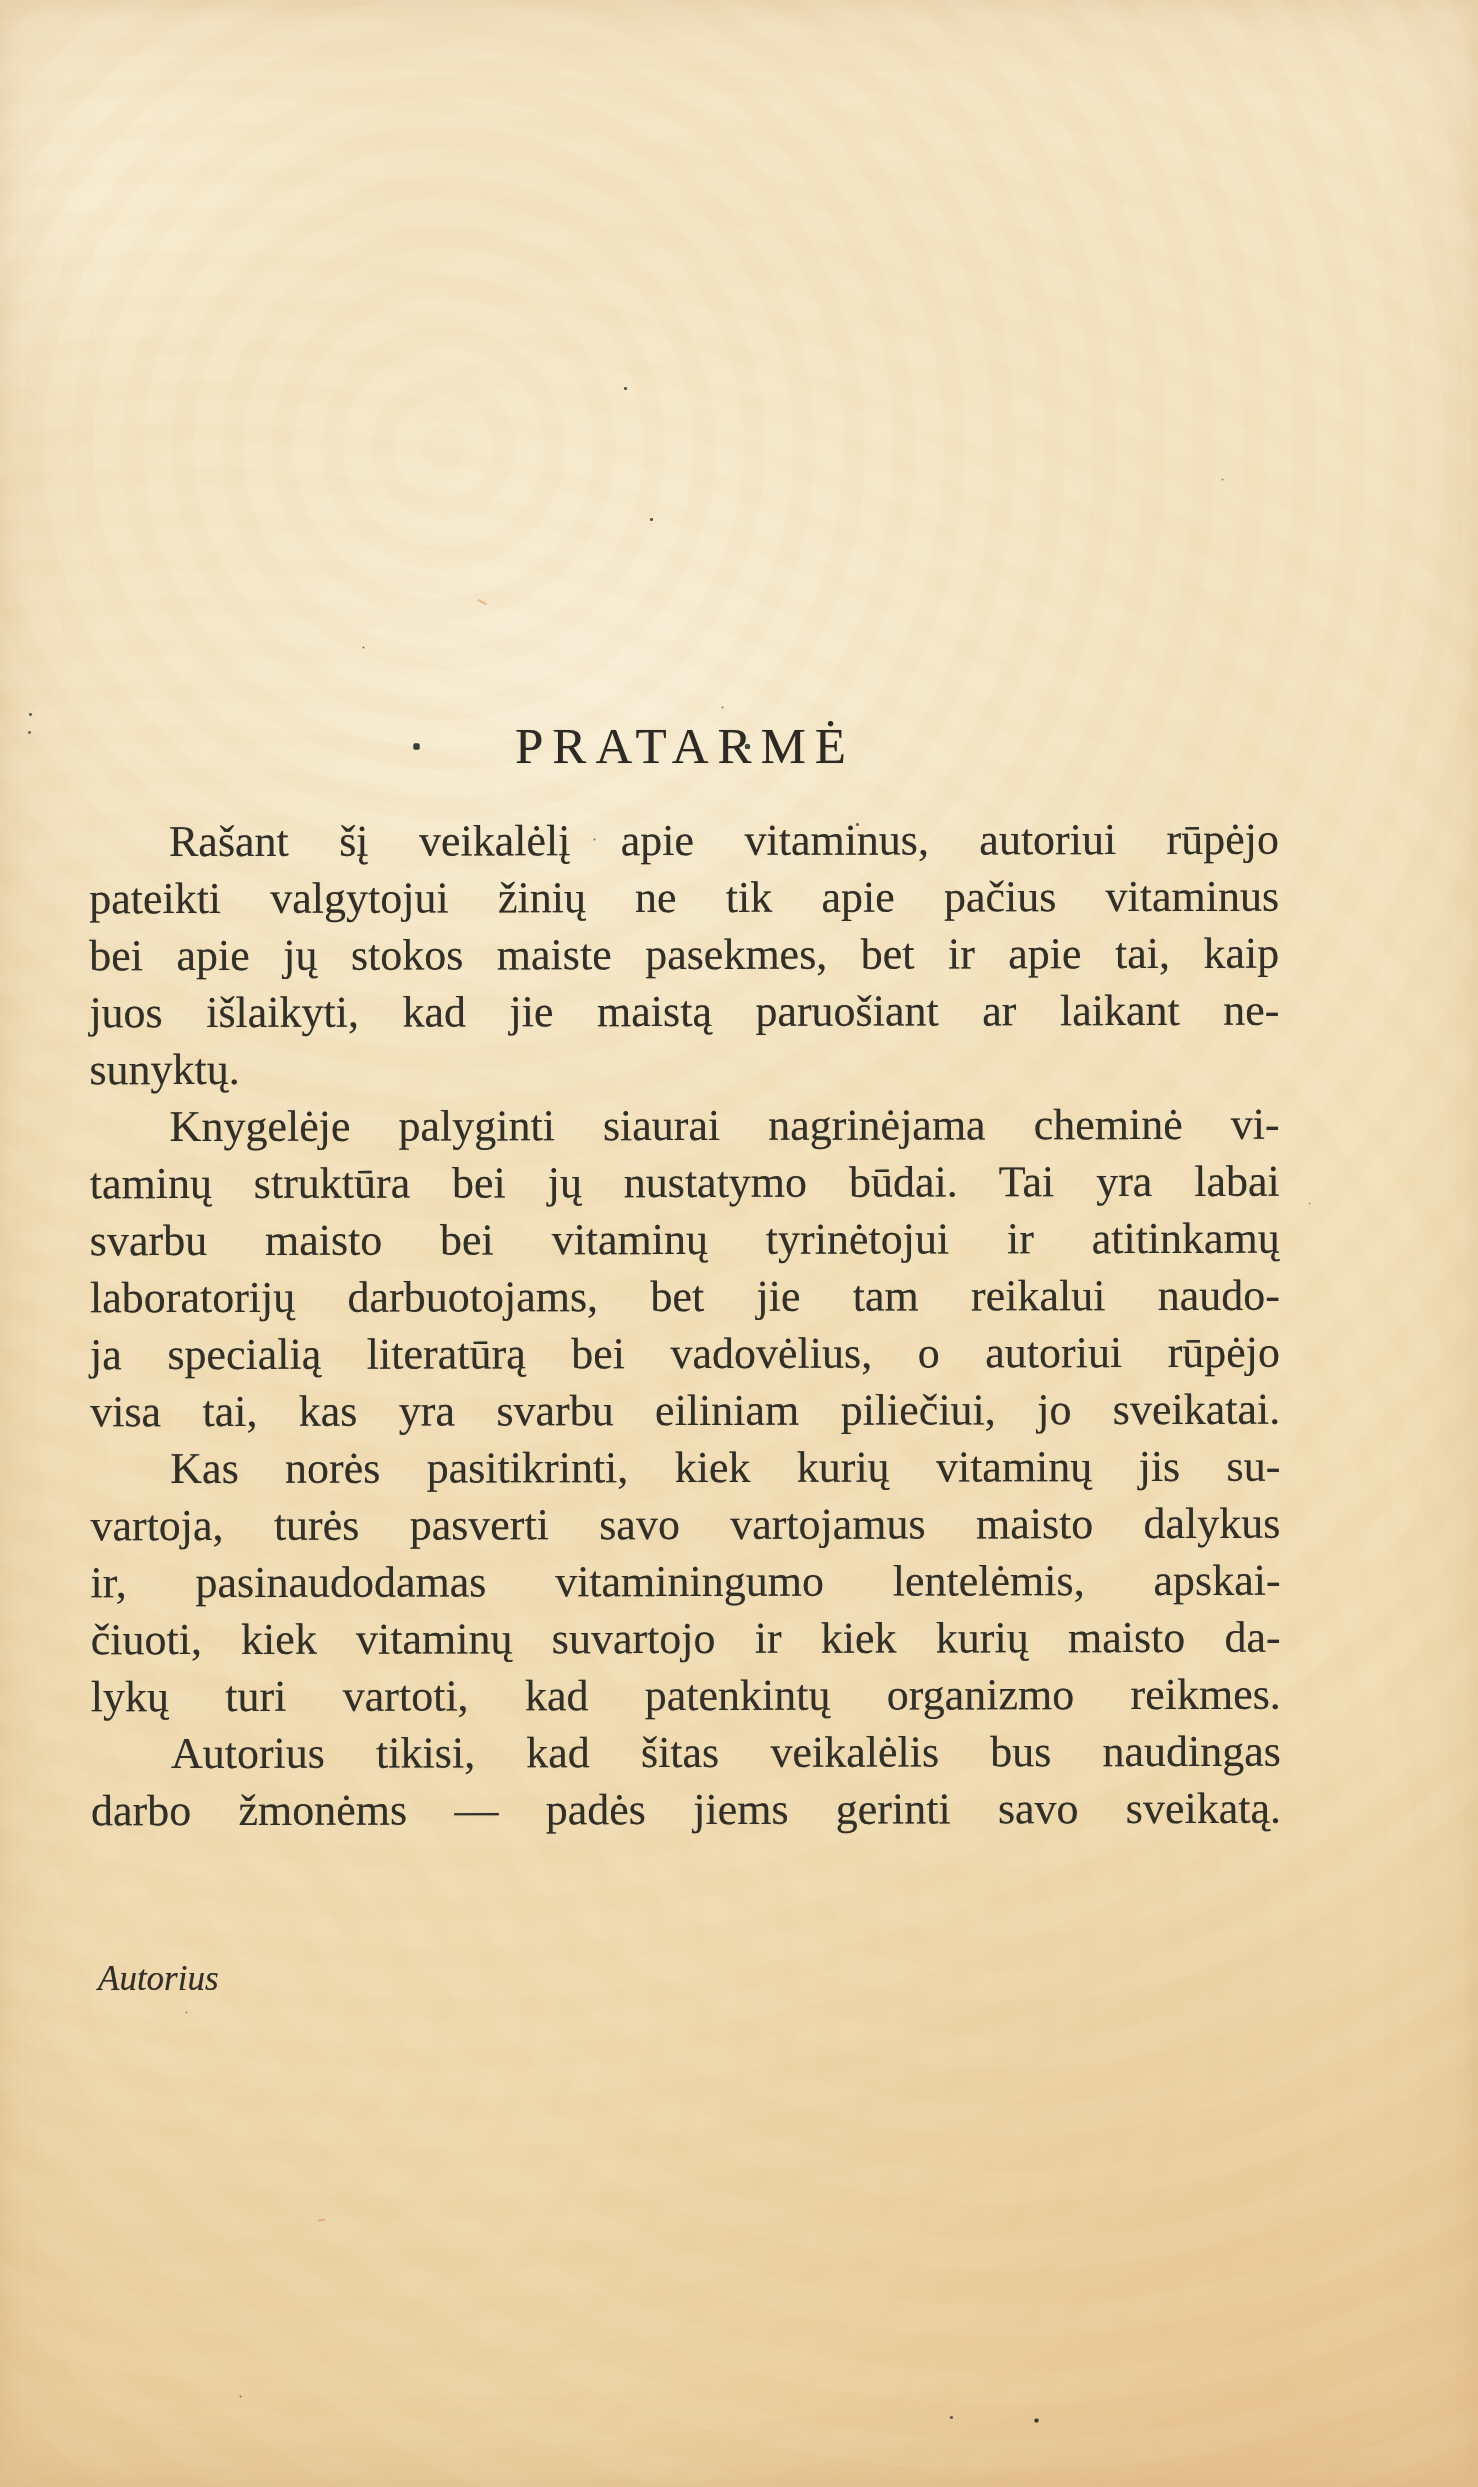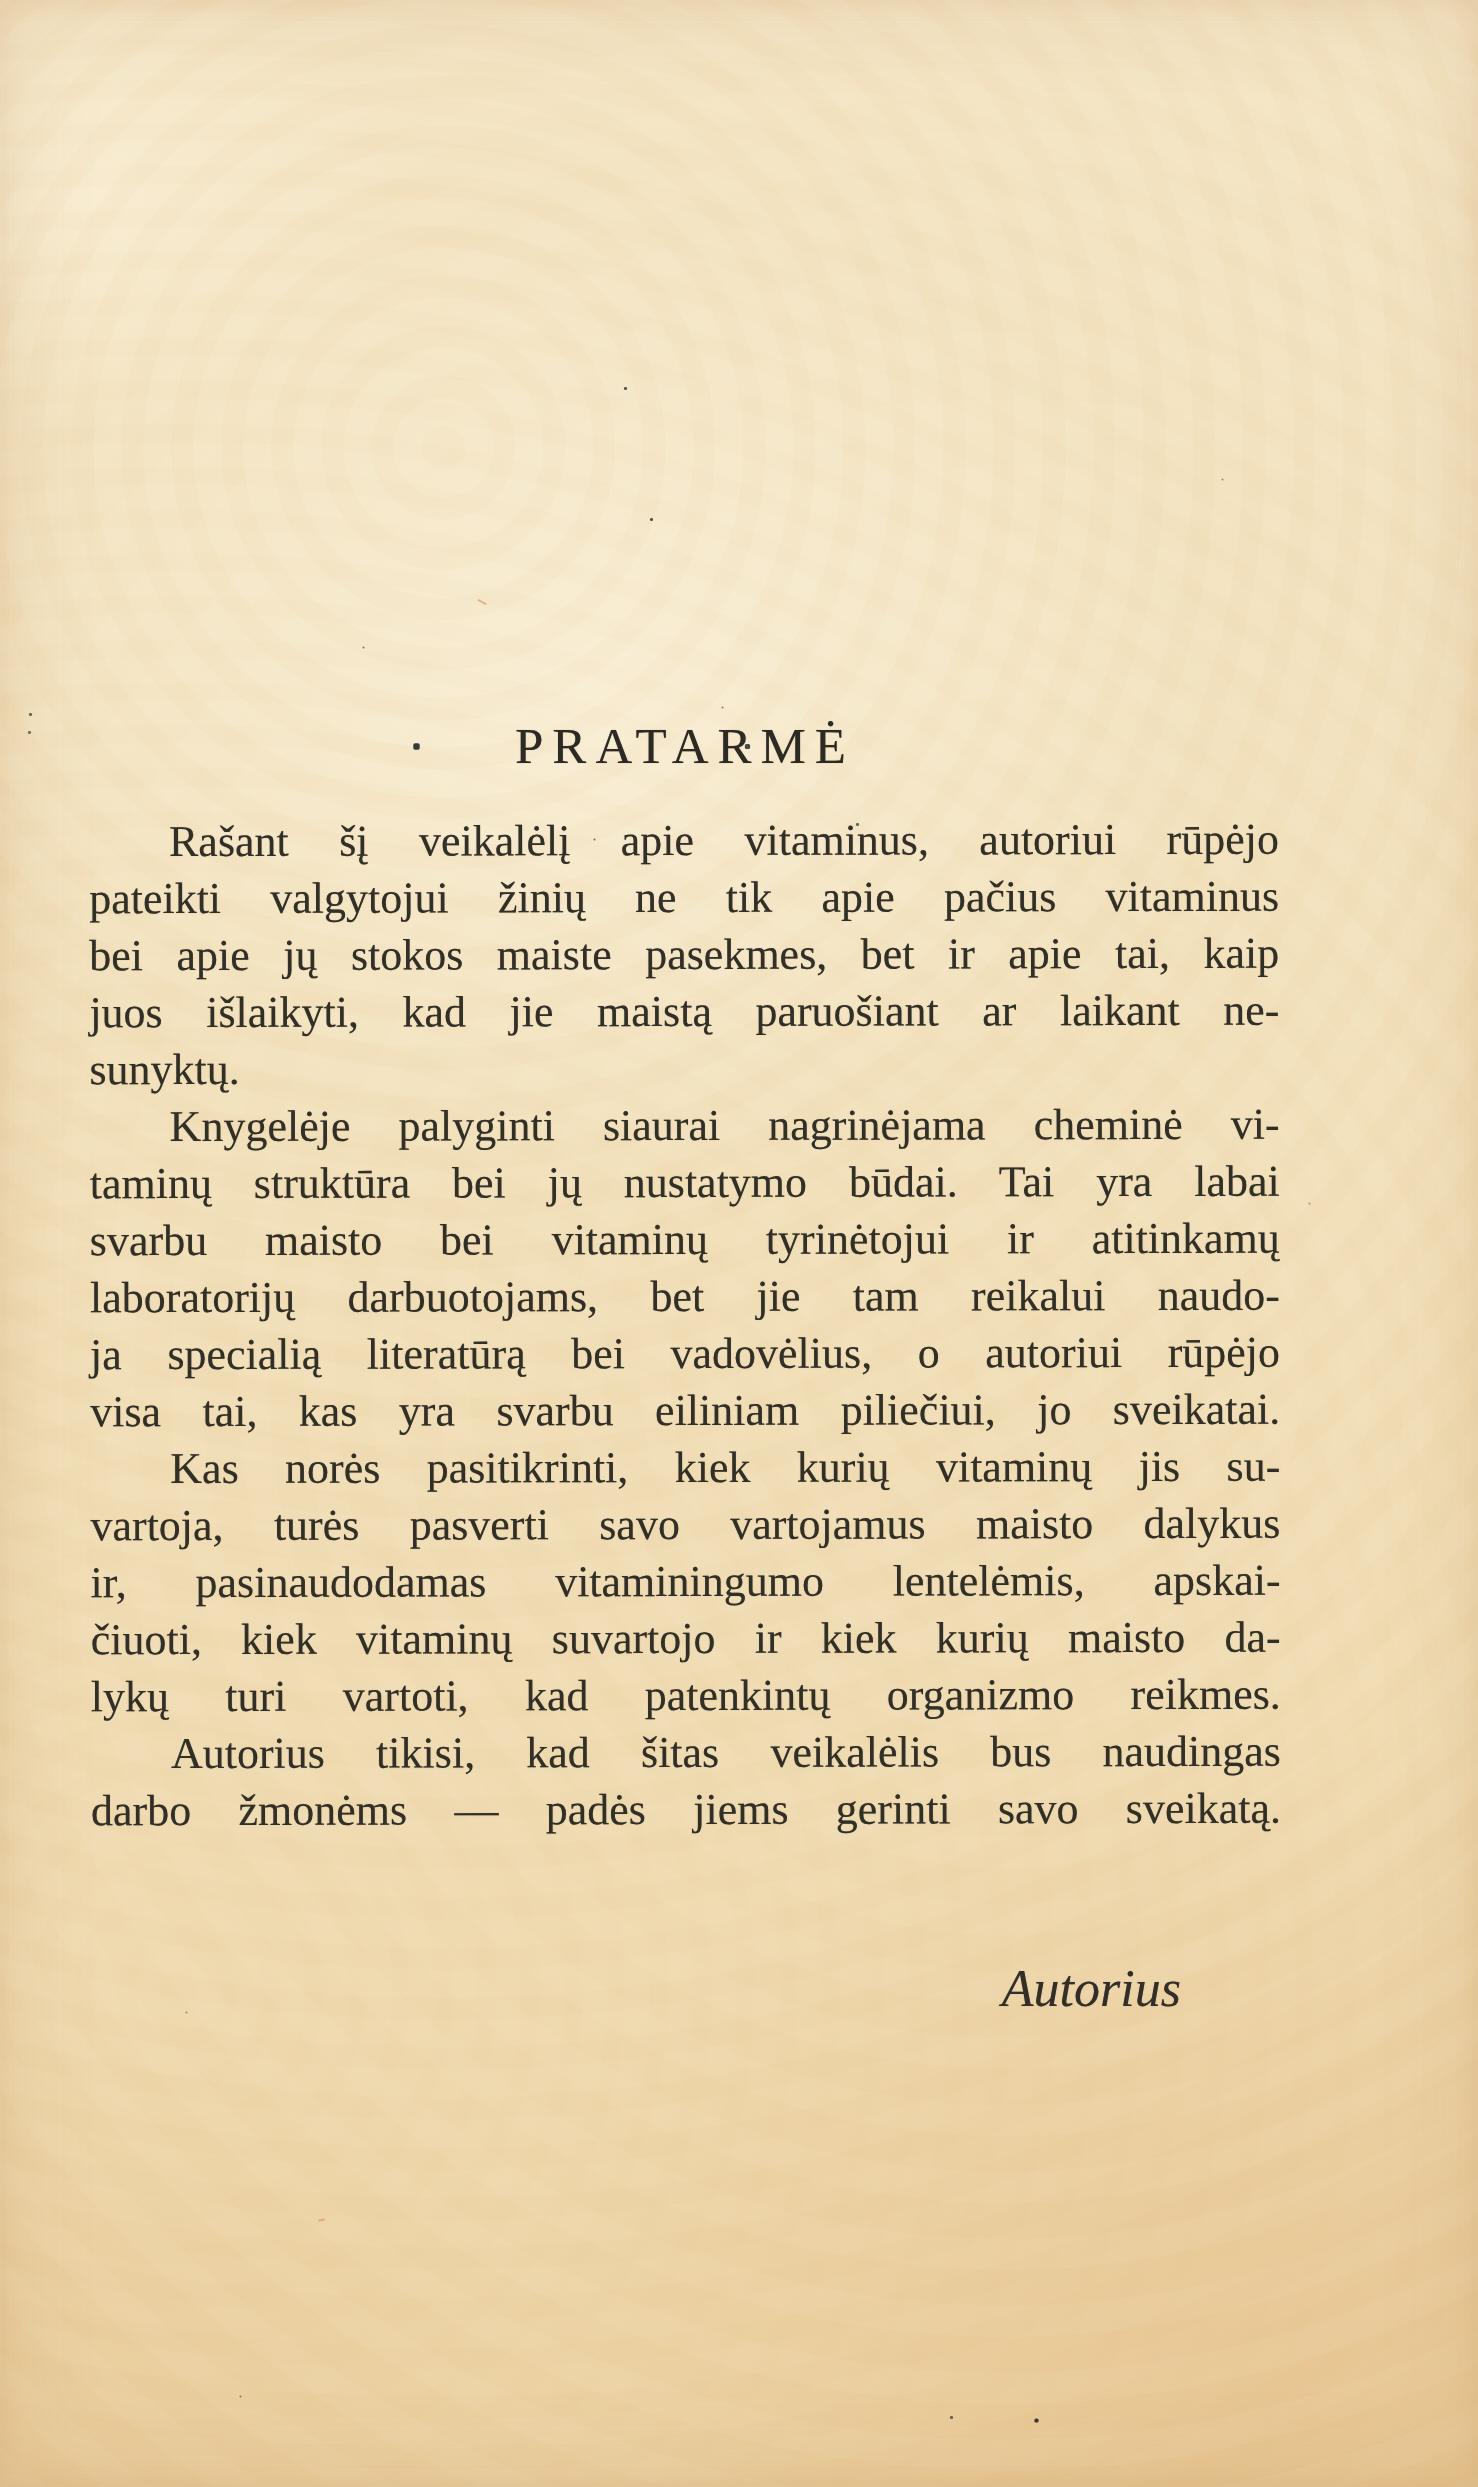--- a/index.html
+++ b/index.html
@@ -68,28 +68,28 @@
     text-align: justify;
     text-align-last: justify;
     text-justify: inter-word;
     white-space: nowrap;
   }
   .line.ind { text-indent: 80px; }
   .line.noj { text-align: left; text-align-last: left; }
 
   .signature {
     position: absolute;
-    left: 90px;
+    left: 98px;
     top: 1958px;
     width: 1091px;
     font-family: "Liberation Serif", "DejaVu Serif", serif;
     font-style: italic;
-    font-size: 52px;
+    font-size: 35px;
     line-height: 1.2;
-    text-align: right;
+    text-align: left;
     color: #332f28;
     text-shadow: 0 0 0.7px rgba(50, 47, 39, 0.5);
   }
 
   
   .specks {
     position: absolute; left: 0; top: 0;
     width: 1.1px; height: 1.1px; border-radius: 50%;
     background: transparent; pointer-events: none;
     box-shadow:

